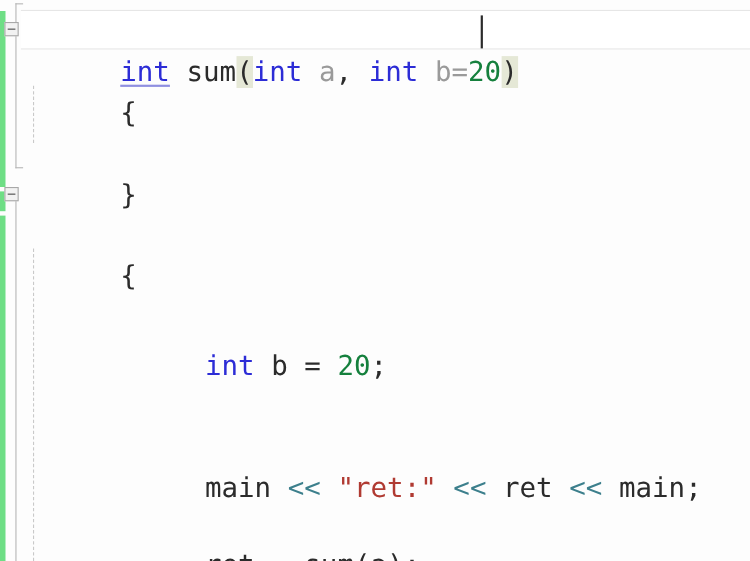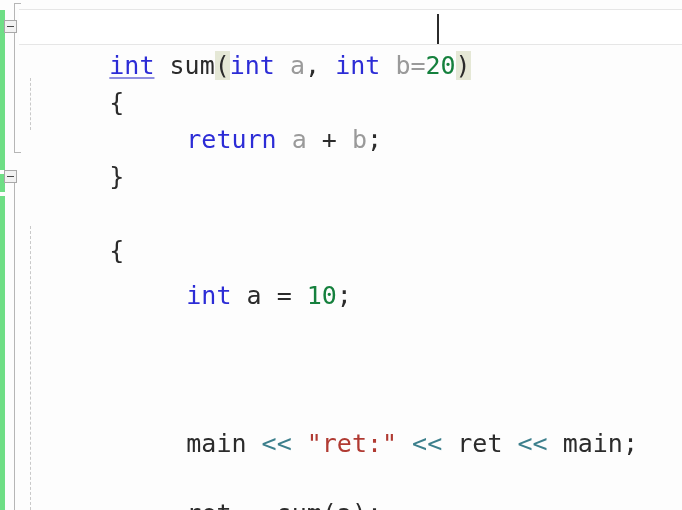--- a/index.html
+++ b/index.html
@@ -153,47 +153,42 @@
     </div>
     <div class="caret" style="left:437px; top:4px;"></div>
   </div>
 
   <div class="line" style="top:47px;">
     <div class="code">
       <span class="punc">{</span>
     </div>
   </div>
 
-  <div class="line" style="top:84px;">
+
+  <div class="line" style="top:121px;">
+    <div class="code">
+      <span class="punc">}</span>
+    </div>
+  </div>
+
+
+  <div class="line" style="top:195px;">
+    <div class="code">
+      <span class="punc">{</span>
+    </div>
+  </div>
+
+  <div class="line" style="top:232px;"></div>
+
+
+  <div class="line" style="top:277px;">
     <div class="code" style="left:96px;">
-      <span class="kw">return</span><span class="plain"> </span><span class="dim">a</span><span class="plain"> + </span><span class="dim">b</span><span class="punc">;</span>
-    </div>
-  </div>
-
-  <div class="line" style="top:121px;">
-    <div class="code">
-      <span class="punc">}</span>
-    </div>
-  </div>
-
-
-  <div class="line" style="top:195px;">
-    <div class="code">
-      <span class="punc">{</span>
-    </div>
-  </div>
-
-  <div class="line" style="top:232px;"></div>
-
-  <div class="line" style="top:240px;">
-    <div class="code" style="left:96px;">
-      <span class="kw">int</span><span class="plain"> </span><span class="plain">a</span><span class="plain"> = </span><span class="num">10</span><span class="punc">;</span>
-    </div>
-  </div>
-
+      <span class="kw">int</span><span class="plain"> </span><span class="plain">b</span><span class="plain"> = </span><span class="num">20</span><span class="punc">;</span>
+    </div>
+  </div>
 
   <div class="line" style="top:314px;"></div>
 
 
   <div class="line" style="top:388px;">
     <div class="code" style="left:96px;">
       <span class="plain">main</span><span class="op"> &lt;&lt; </span><span class="str">"ret:"</span><span class="op"> &lt;&lt; </span><span class="plain">ret</span><span class="op"> &lt;&lt; </span><span class="plain">main</span><span class="punc">;</span>
     </div>
   </div>
 

